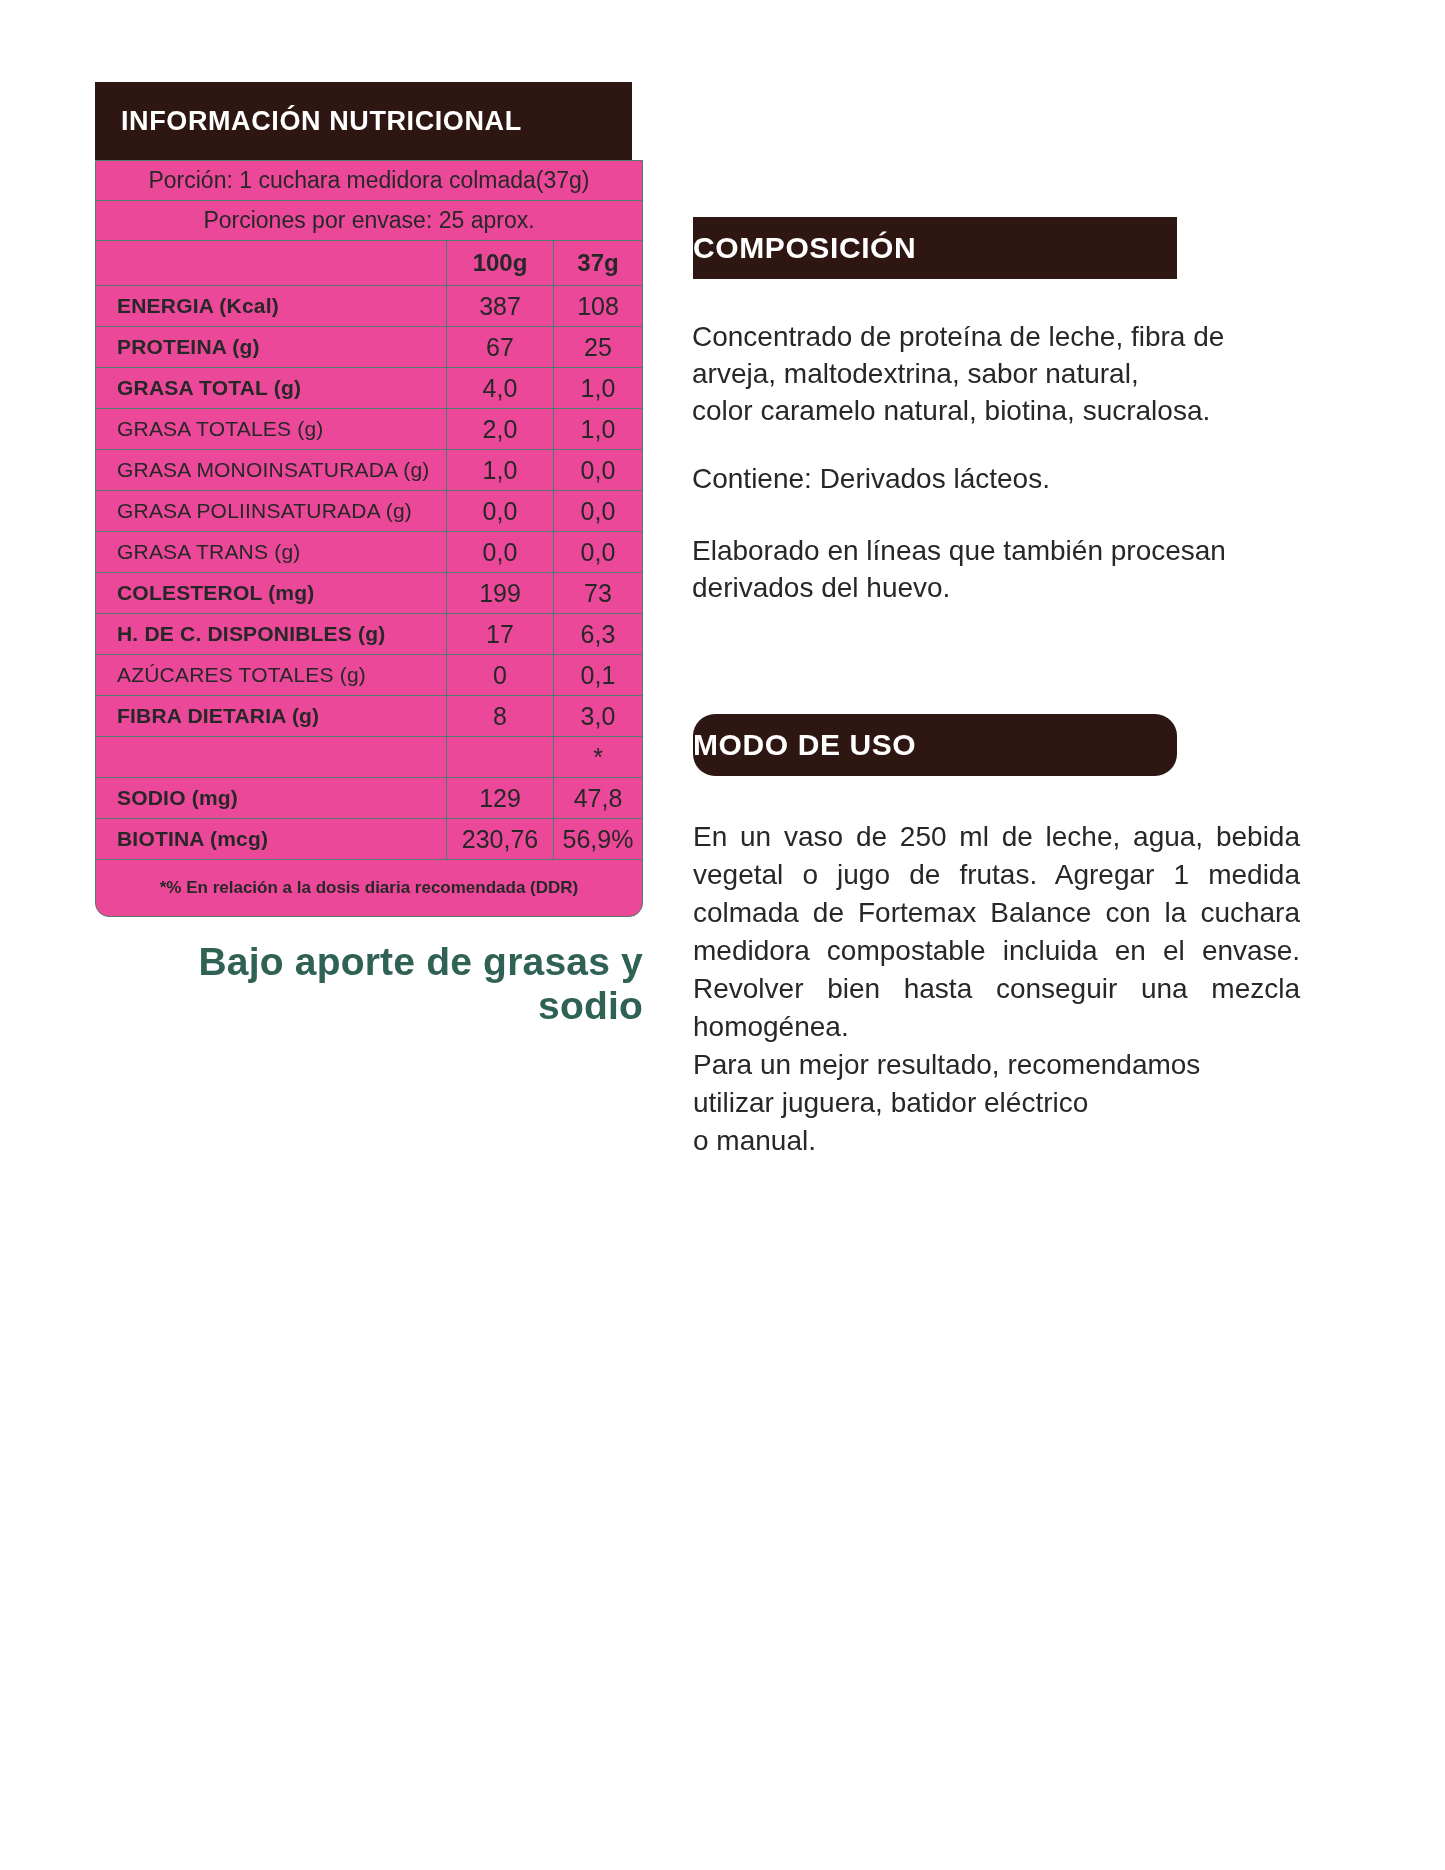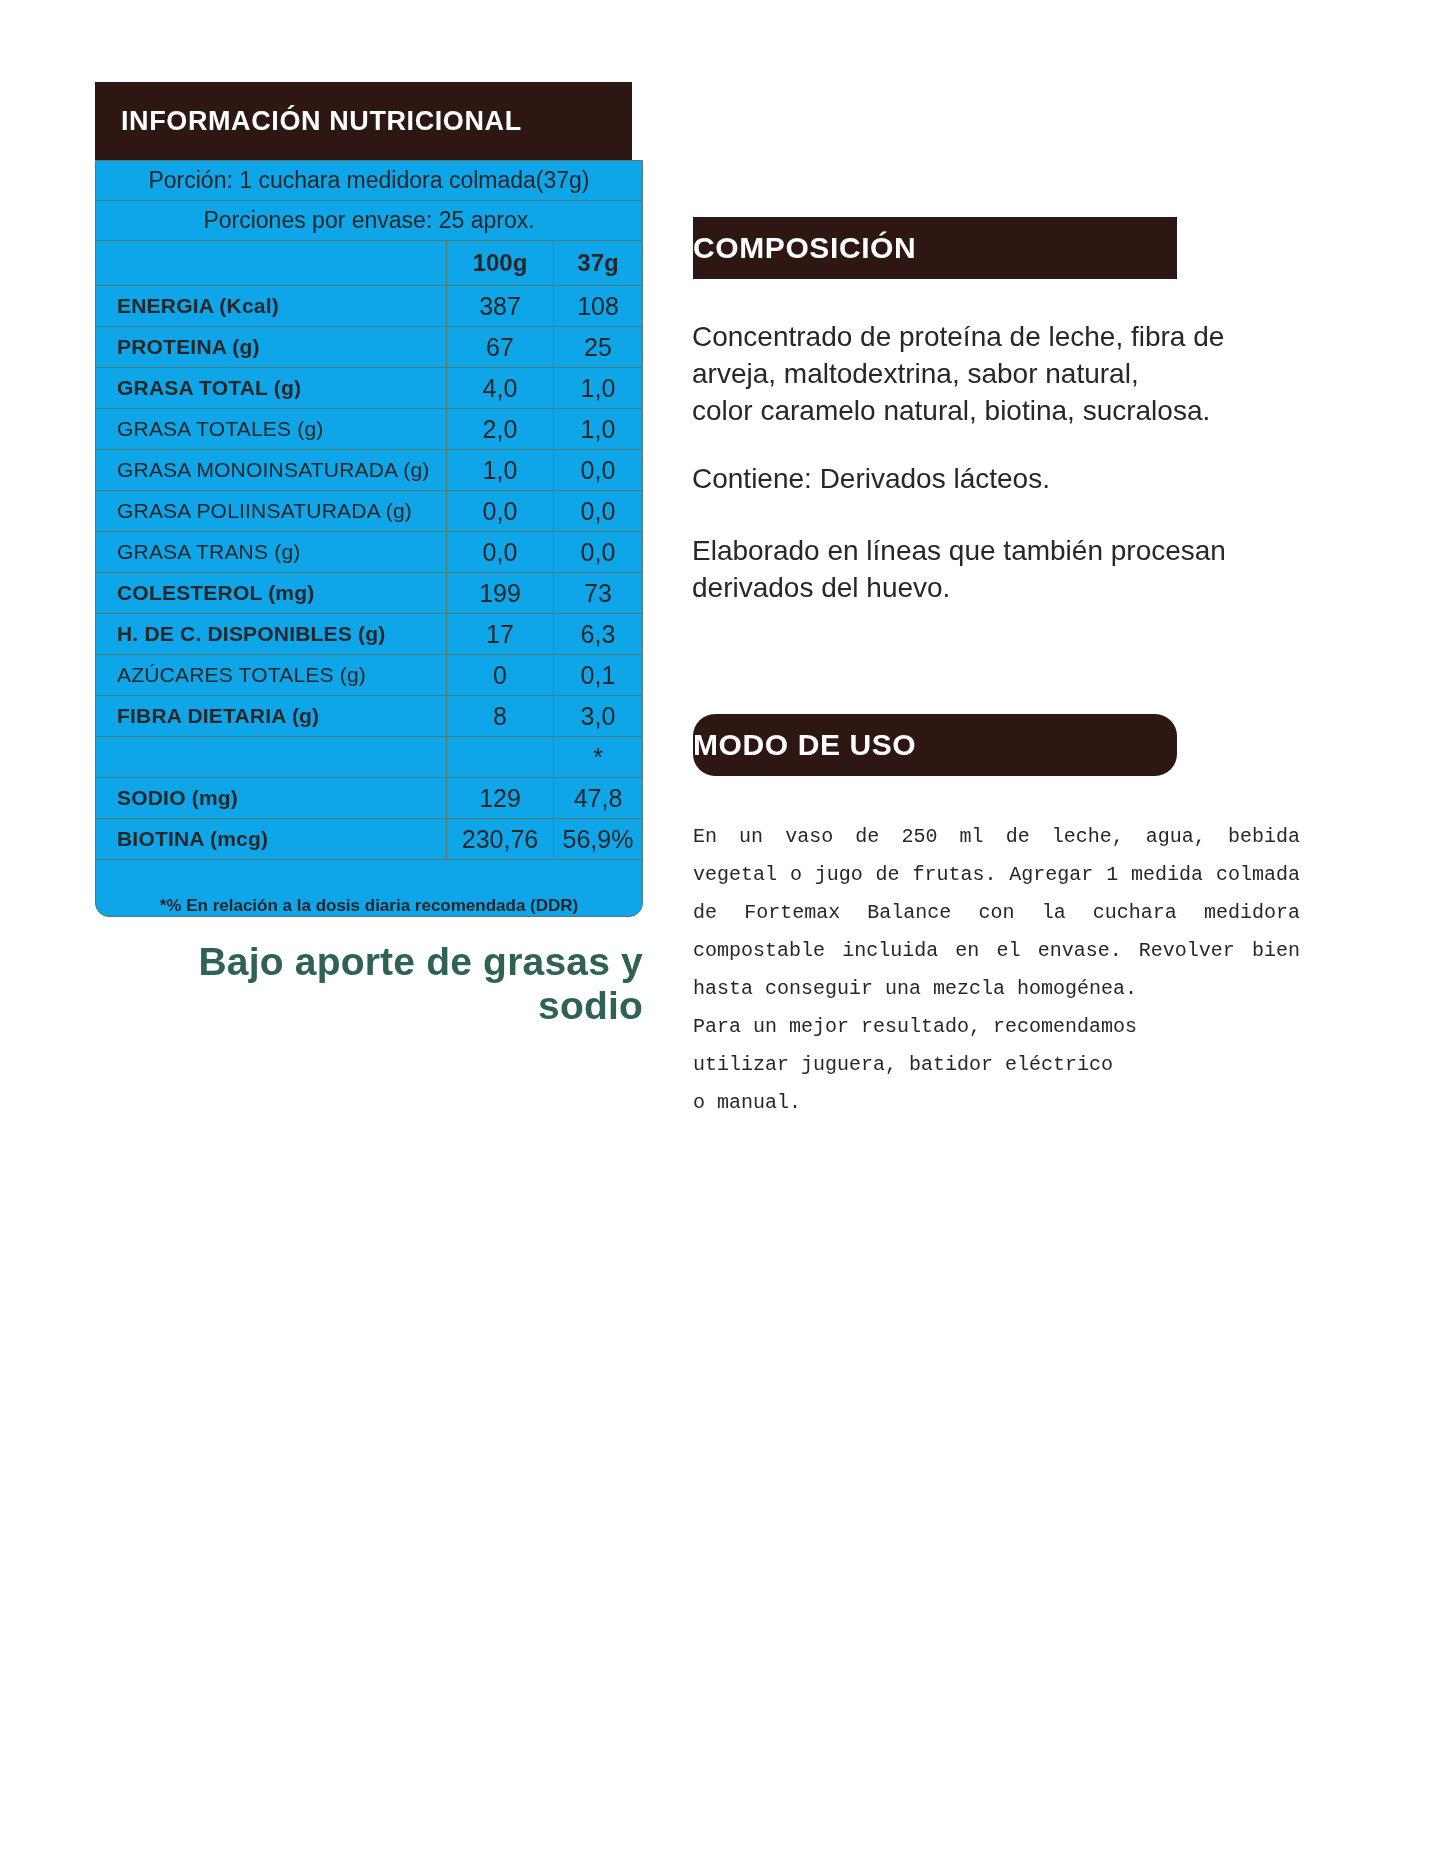--- a/index.html
+++ b/index.html
@@ -33,33 +33,33 @@
     padding-left:26px;
     font-size:27px; font-weight:bold;
     letter-spacing:0.6px;
   }
   .ntable{
     position:absolute;
     left:95px; top:160px;
     width:548px;
     border:1px solid var(--line);
     border-radius:0 0 14px 14px;
-    background:#0ea5e9;
+    background:#ec4899;
     display:flex; flex-direction:column;
     overflow:hidden;
   }
   .trow{
     display:flex;
     border-bottom:1px solid var(--line);
     align-items:stretch;
   }
   .trow.h40{height:40px;}
   .trow.h45{height:45px;}
   .trow.h41{height:41px;}
-  .trow.foot{height:56px;border-bottom:none;align-items:flex-end;}
+  .trow.foot{height:56px;border-bottom:none;}
   .cell{
     display:flex; align-items:center;
     color:var(--ink);
   }
   .cell + .cell{border-left:1px solid var(--line);}
   .lab{
     flex:0 0 350px;
     padding-left:21px;
     font-size:21px;
     font-weight:300;
@@ -118,25 +118,24 @@
     color:var(--ink);
     white-space:pre-line;
   }
   .para.p1{top:318px; width:630px;}
   .para.p2{top:460px; width:630px;}
   .para.p3{top:532px; width:640px;}
   .modo-text{
     position:absolute;
     left:693px; top:818px;
     width:607px;
-    font-size:20px;
+    font-size:28px;
     line-height:38px;
     font-weight:300;
     color:var(--ink);
-    font-family:Liberation Mono, monospace;
   }
   .modo-text .jp{text-align:justify;}
   .modo-text .pl{white-space:pre-line;}
 </style>
 </head>
 <body>
 
 <div class="canvas">
 
   <div class="title-bar">

